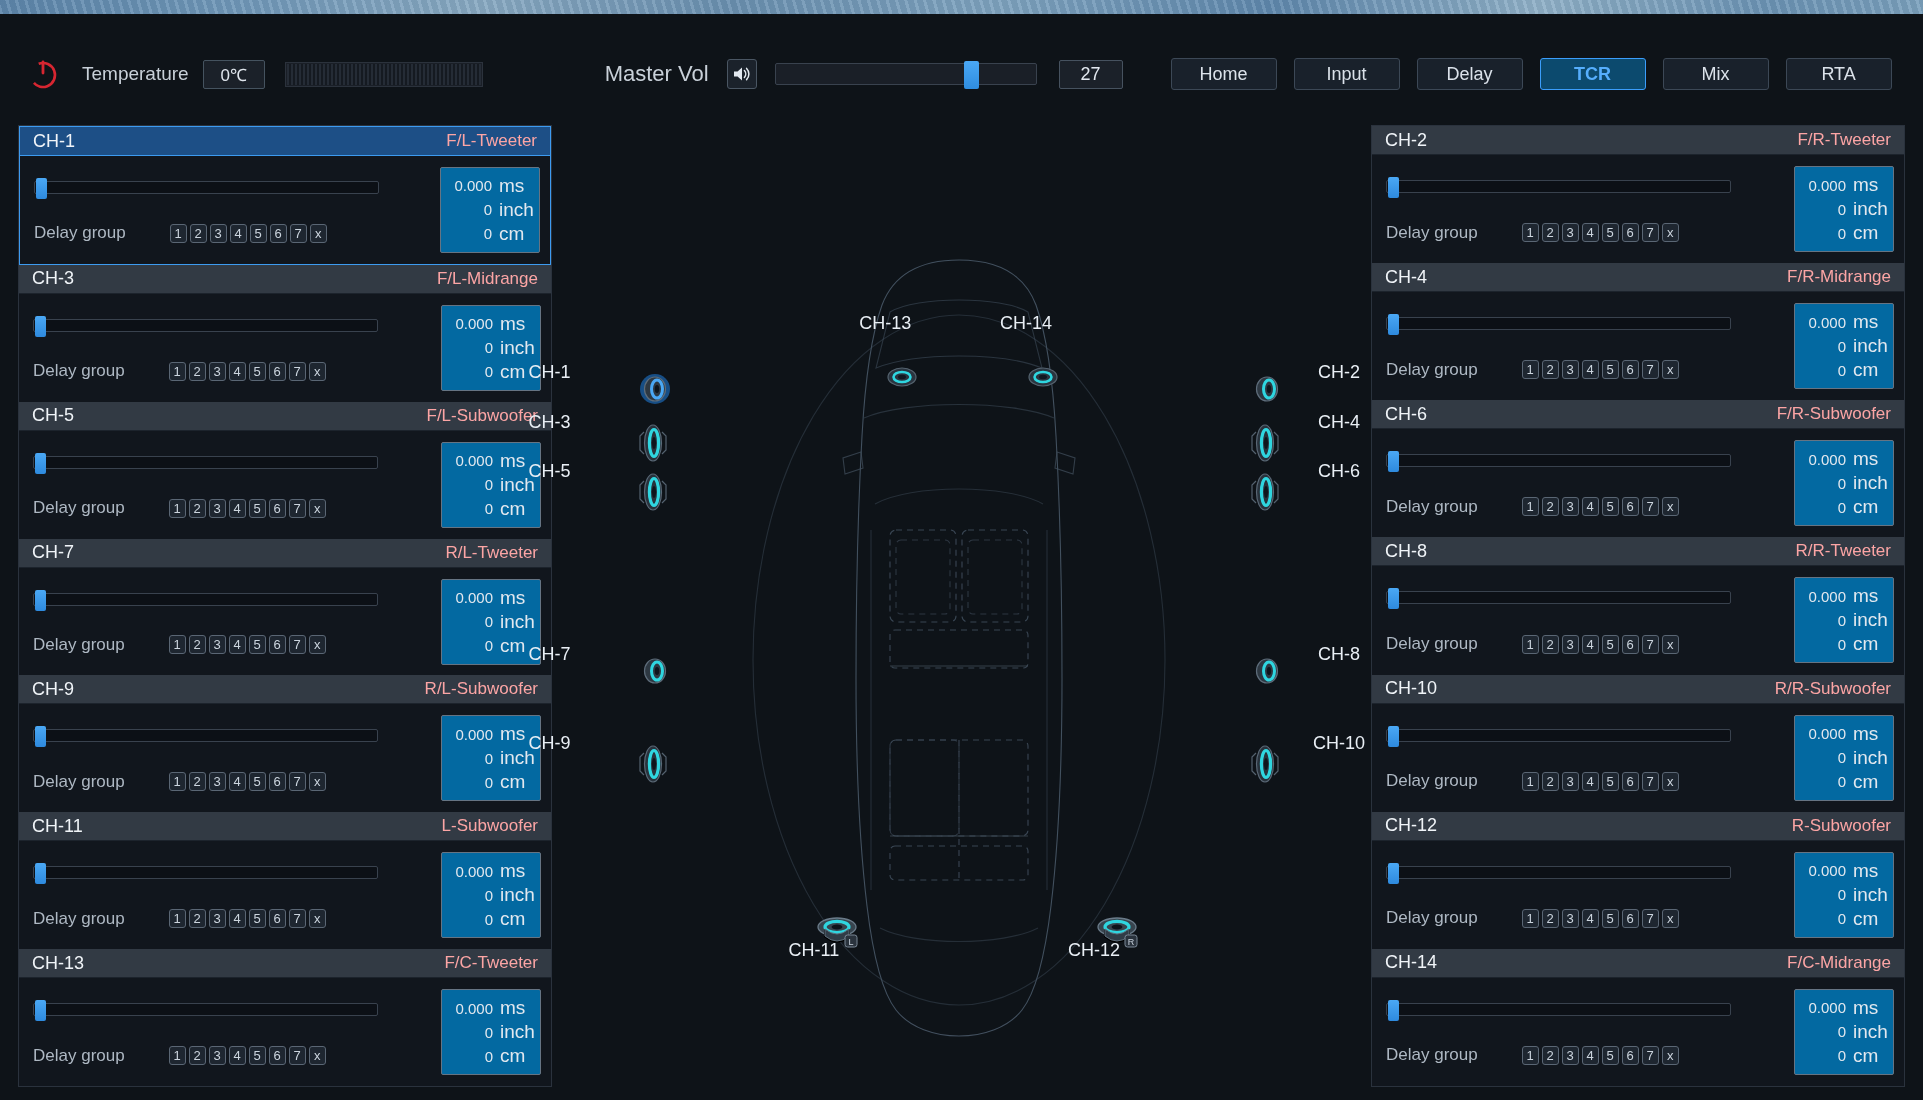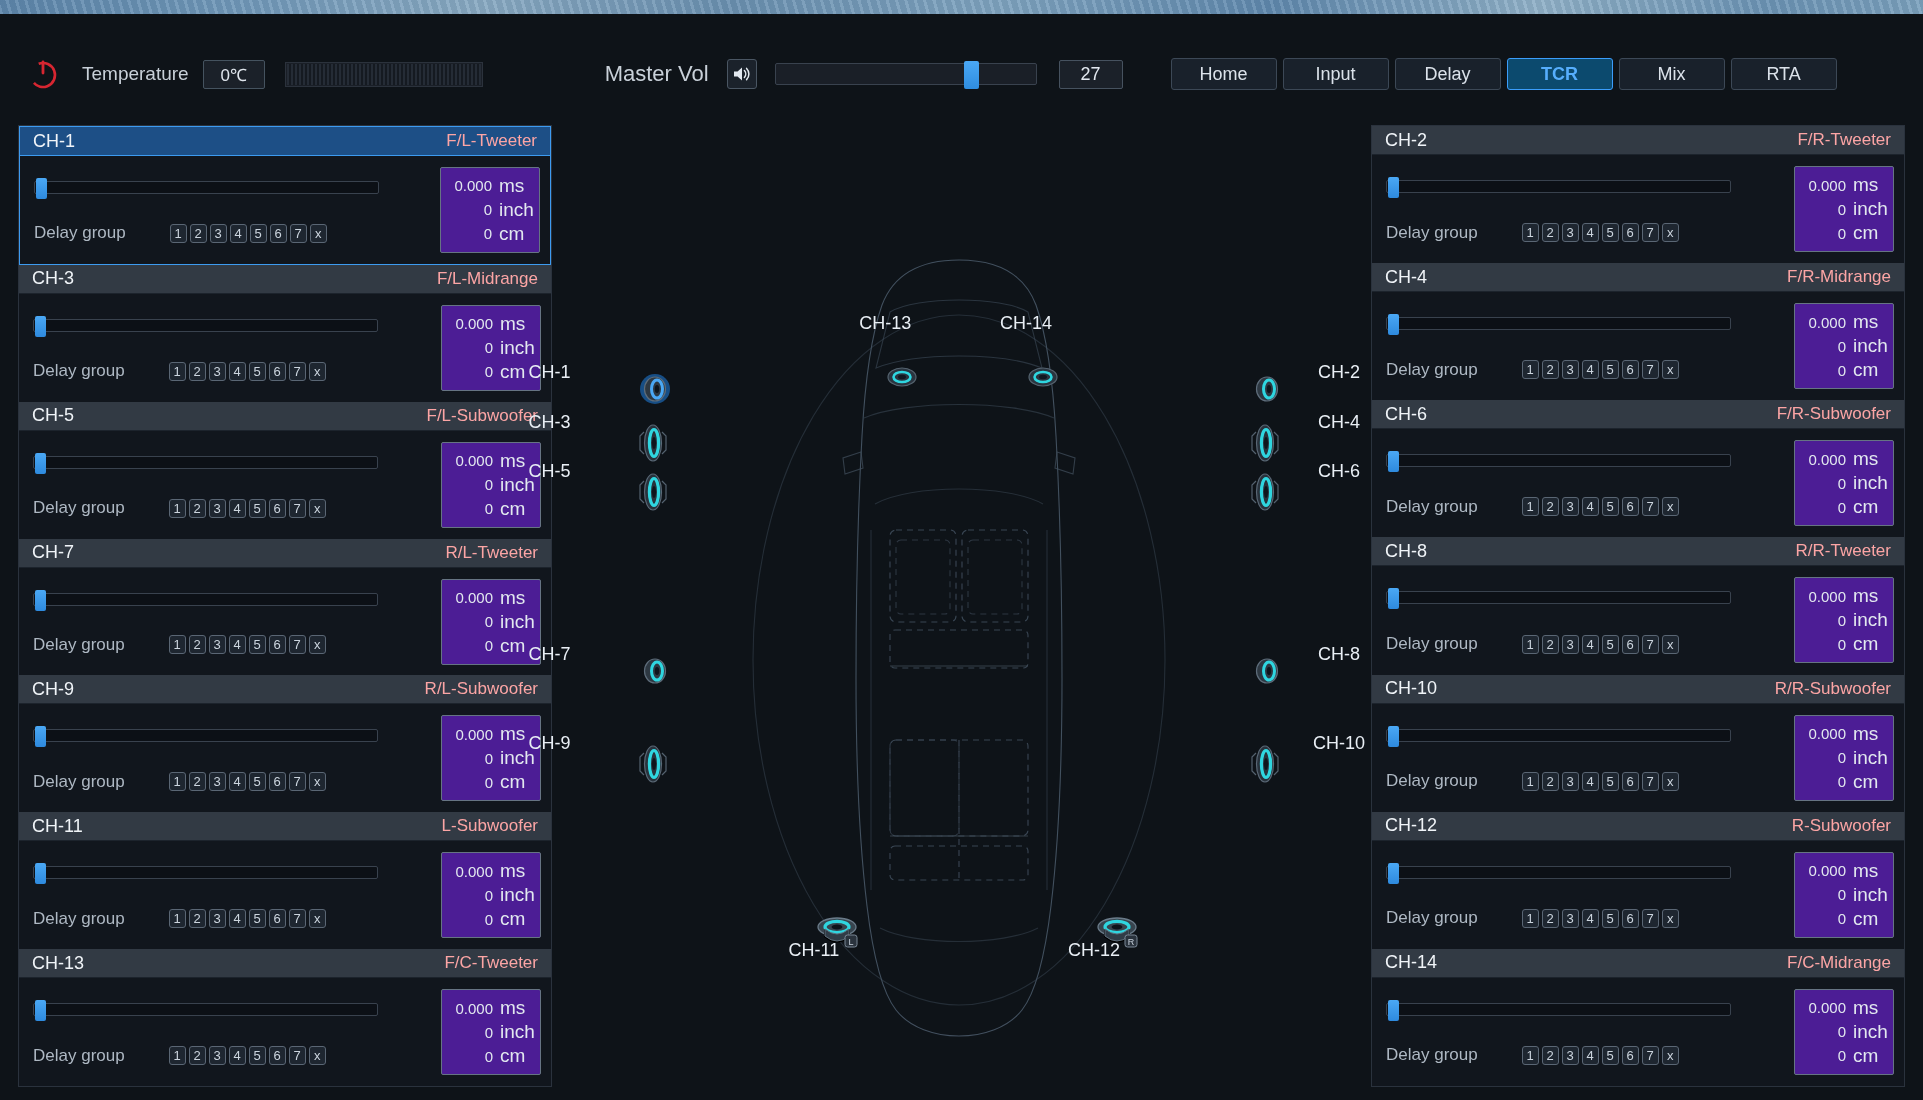--- a/index.html
+++ b/index.html
@@ -82,21 +82,21 @@
     position: absolute; top: -3px; width: 15px; height: 28px;
     background: linear-gradient(180deg,#4aa8f5,#2f8de0); border-radius: 2px;
   }
   .vol-value {
     width: 64px; height: 29px; margin-left: 22px;
     border: 1px solid #46525f; background: #1b2129; border-radius: 2px;
     display: flex; align-items: center; justify-content: center;
     font-size: 18px; color: #e3e9f0;
   }
 
-  .navtabs { display: flex; align-items: center; margin-left: 48px; gap: 6px; }
+  .navtabs { display: flex; align-items: center; margin-left: 48px; gap: 17px; }
   .navtab {
     width: 106px; height: 32px; border: 1px solid #3c4856; background: #19212b;
     border-radius: 3px; display: flex; align-items: center; justify-content: center;
     font-size: 18px; color: #dbe2ea; cursor: default;
   }
   .navtab.active { border-color: #3b9dfb; color: #56aefd; background: #0c4a6e; font-weight: bold; }
 
   
   .main { position: absolute; left: 0; top: 100px; width: 1923px; height: 1000px; }
 
@@ -137,21 +137,21 @@
   .dg-label { font-size: 17px; color: #aeb8c3; }
   .dg-btns { display: flex; gap: 3px; margin-left: 44px; }
   .dg-btn {
     width: 17px; height: 19px; border: 1px solid #5a6674; background: #1e2630;
     border-radius: 3px; display: flex; align-items: center; justify-content: center;
     font-size: 13px; color: #ccd5de; cursor: default;
   }
 
   .readout {
     flex: 0 0 100px; width: 100px; align-self: center;
-    border: 1px solid #667483; background: #4c1d95; border-radius: 2px;
+    border: 1px solid #667483; background: #0369a1; border-radius: 2px;
     display: flex; flex-direction: column; justify-content: space-around;
     padding: 6px 0; height: 86px;
   }
   .ro-row { display: flex; align-items: center; height: 22px; }
   .ro-val {
     flex: 0 0 58px; text-align: right; padding-right: 7px;
     font-size: 15px; color: #e2e8ef;
   }
   .ro-unit { font-size: 19px; color: #e2e8ef; }
 

